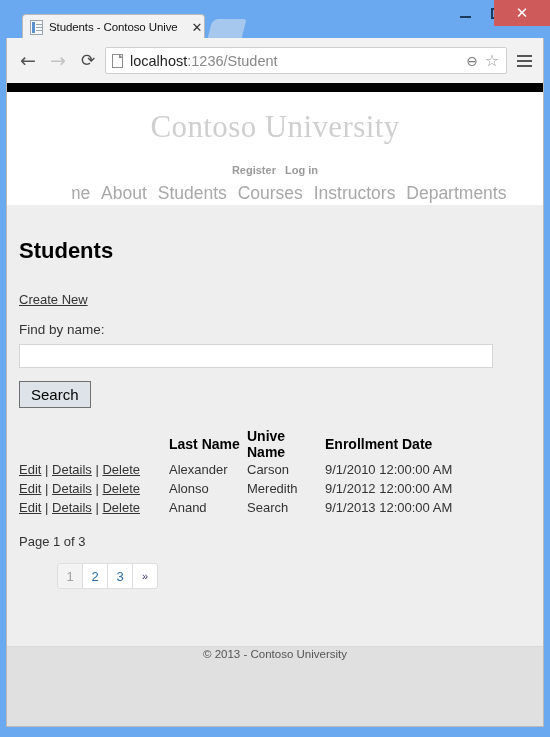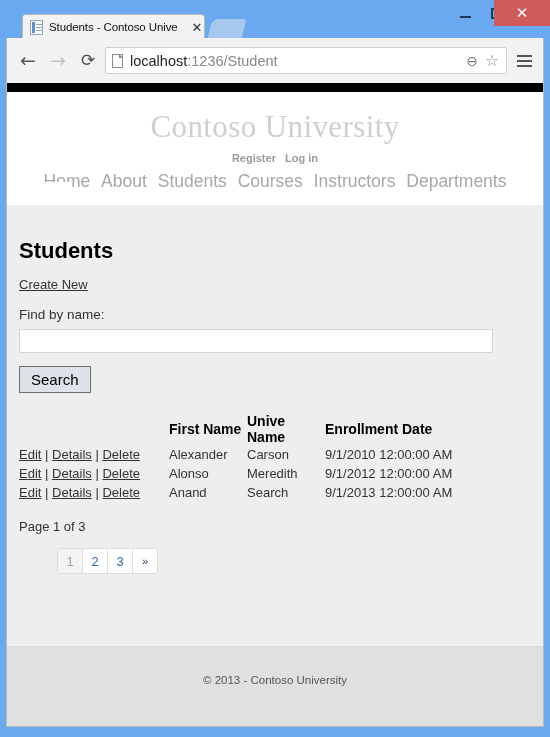--- a/index.html
+++ b/index.html
@@ -161,21 +161,21 @@
   #brand {
     text-align: center;
     font-family: "Liberation Serif", serif;
     font-size: 31px;
     color: #cfcfcf;
     letter-spacing: 0.4px;
     margin-top: 7px;
   }
   #login-partial {
     text-align: center;
-    margin-top: 7px;
+    margin-top: 19px;
     font-size: 11px;
     font-weight: bold;
     color: #9a9a9a;
   }
   #login-partial a { color: #9a9a9a; text-decoration: none; }
   #nav-links {
     text-align: center;
     margin-top: 7px;
     font-size: 17.5px;
     color: #a8a8a8;
@@ -199,21 +199,21 @@
     position: relative;
     height: 441px;
   }
 
   #page-title {
     font-size: 22px; font-weight: bold; color: #000;
     padding-top: 33px;
   }
   #create-new-link {
     display: inline-block;
-    margin-top: 13px;
+    margin-top: 28px;
     font-size: 13px; color: #333; text-decoration: underline;
   }
   #find-by-name-label {
     margin-top: 14px;
     font-size: 13.5px; color: #333;
   }
   #search-input {
     display: block;
     margin-top: 7px;
     width: 474px; height: 24px;
@@ -278,21 +278,21 @@
   .page-item:first-child { margin-left: 0; border-top-left-radius: 3px; border-bottom-left-radius: 3px; }
   .page-item:last-child { border-top-right-radius: 3px; border-bottom-right-radius: 3px; }
   .page-item.disabled { color: #a0a0a0; background: #f3f3f3; }
   .page-item.next { font-size: 11px; color: #3a3a6a; }
 
   #site-footer {
     height: 91px;
     background: #e0e0e0;
     border-top: 1px solid #d8d8d8;
     text-align: center;
-    padding-top: 27px;
+    padding-top: 1px;
     font-size: 11.5px;
     color: #555;
   }
 </style>
 </head>
 <body>
 
 <div id="browser-window">
 
   <div id="title-bar">
@@ -369,21 +369,21 @@
         <div id="find-by-name-label">Find by name:</div>
 
         <input id="search-input" type="text" placeholder="" style="">
 
         <button id="search-button">Search</button>
 
         <table id="students-table">
           <thead>
             <tr>
               <th class="col-actions"></th>
-              <th class="col-last">First Name</th>
+              <th class="col-last">Last Name</th>
               <th class="col-first">Unive Name</th>
               <th class="col-date">Enrollment Date</th>
             </tr>
           </thead>
           <tbody>
             <tr>
               <td class="col-actions">
                 <a href="#">Edit</a>
                 <span class="sep">|</span>
                 <a href="#">Details</a>

